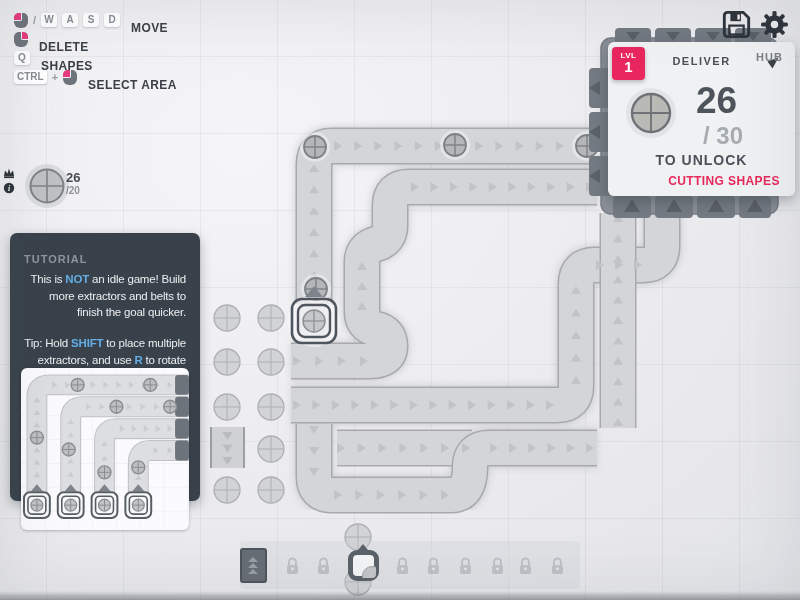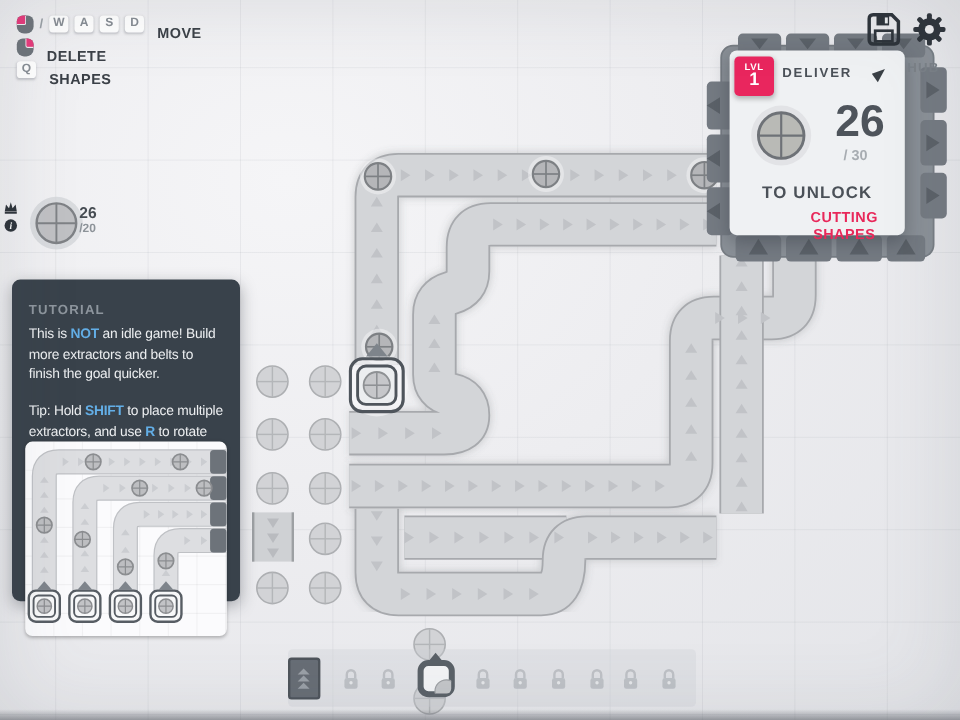--- a/index.html
+++ b/index.html
@@ -28,38 +28,38 @@
   #pinned{position:absolute;left:0;top:163px;z-index:6;width:120px;height:50px;}
   #pinned .halo{position:absolute;left:25px;top:1px;width:44px;height:44px;border-radius:50%;
     background:rgba(210,212,216,.75);}
   #pinned .num{position:absolute;left:66px;top:7px;font-size:13px;font-weight:bold;color:#464c52;}
   #pinned .den{position:absolute;left:66px;top:22px;font-size:10px;font-weight:bold;color:#8d9399;}
   
   #tutorial{position:absolute;left:10px;top:233px;width:190px;height:268px;z-index:5;
     background:#39424b;border-radius:7px;box-shadow:0 4px 12px rgba(40,45,55,.35);
     box-sizing:border-box;padding:20px 14px;}
   #tutorial .ttl{font-size:11px;font-weight:bold;color:#8d959d;letter-spacing:1px;margin-bottom:6px;}
-  #tutorial p{margin:0 0 14px 0;font-size:11.5px;line-height:1.45;letter-spacing:-.2px;color:#eceef0;}
+  #tutorial p{margin:0 0 14px 0;font-size:11.5px;line-height:1.45;letter-spacing:-.2px;color:#eceef0;text-align:right;}
   #tutorial .hl{color:#63aee6;font-weight:bold;}
   #tutImgWrap{position:absolute;left:11px;top:135px;width:168px;height:162px;background:#fbfbfd;
     border-radius:6px;overflow:hidden;box-shadow:0 1px 3px rgba(0,0,0,.25);}
   
-  #goal{position:absolute;left:608px;top:42px;width:146px;height:154px;z-index:7;
+  #goal{position:absolute;left:608px;top:42px;width:187px;height:154px;z-index:7;
     background:#eff1f3;border-radius:6px;box-shadow:0 5px 14px rgba(40,45,55,.35);}
   #goal .badge{position:absolute;left:4px;top:5px;width:33px;height:33px;background:#e9265e;
     border-radius:4px;text-align:center;box-shadow:0 2px 4px rgba(0,0,0,.25);}
   #goal .badge .bl{font-size:8px;font-weight:bold;color:#fff;letter-spacing:.5px;margin-top:4px;}
   #goal .badge .bv{font-size:15px;font-weight:bold;color:#fff;line-height:13px;}
   #goal .title{position:absolute;left:0;right:0;top:13px;text-align:center;
     font-size:11px;font-weight:bold;color:#4b5158;letter-spacing:1.5px;}
   #goal .pin{position:absolute;right:16px;top:15px;width:12px;height:12px;}
   #goal .shape-halo{position:absolute;left:18px;top:46px;width:50px;height:50px;border-radius:50%;
     background:#e2e3e6;}
   #goal .big{position:absolute;left:88px;top:38px;font-size:37px;font-weight:bold;color:#4e545b;}
-  #goal .of{position:absolute;left:95px;top:80px;font-size:12px;font-weight:bold;color:#a7acb1;}
+  #goal .of{position:absolute;left:95px;top:80px;font-size:24px;font-weight:bold;color:#a7acb1;}
   #goal .unlock{position:absolute;left:0;right:0;top:110px;text-align:center;
     font-size:14px;font-weight:bold;color:#4b5158;letter-spacing:1px;}
   #goal .reward{position:absolute;left:0;right:0;top:132px;text-align:center;
     font-size:12px;font-weight:bold;color:#e8285a;letter-spacing:.4px;padding-left:45px;}
   #hubLabel{position:absolute;left:756px;top:51px;z-index:8;font-size:11px;font-weight:bold;
     color:#7a8087;letter-spacing:1px;}
   
   #topIcons{position:absolute;right:10px;top:9px;z-index:9;display:flex;gap:7px;}
   #topIcons .ic{width:31px;height:31px;cursor:pointer;}
   
@@ -323,20 +323,28 @@
     <div class="hint-row">
       <span class="mouse">
           <span class="mb r"></span>
         </span>
       <span class="hint-label">DELETE</span>
     </div>
     <div class="hint-row">
       <span class="key">Q</span>
       <span class="hint-label">SHAPES</span>
     </div>
+    <div class="hint-row" style="margin-top:3px;">
+      <span class="key">CTRL</span>
+      <span class="hint-sep">+</span>
+      <span class="mouse">
+          <span class="mb l"></span>
+        </span>
+      <span class="hint-label">SELECT AREA</span>
+    </div>
   </div>
 
   <div id="pinned">
     <svg width="16" height="28" style="position:absolute;left:3px;top:5px;">
       <polygon points="1,8 2,2.5 4.5,5.5 6,0.5 7.5,5.5 10,2.5 11,8" fill="#2d333a"></polygon>
       <rect x="1" y="8.3" width="10" height="1.8" fill="#2d333a"></rect>
       <circle cx="6" cy="20" r="5.2" fill="#2d333a"></circle>
       <text x="6" y="23" text-anchor="middle" font-size="8" font-weight="bold" fill="#fff" font-family="Liberation Serif,serif" font-style="italic">i</text>
     </svg>
     <div class="halo"></div>

